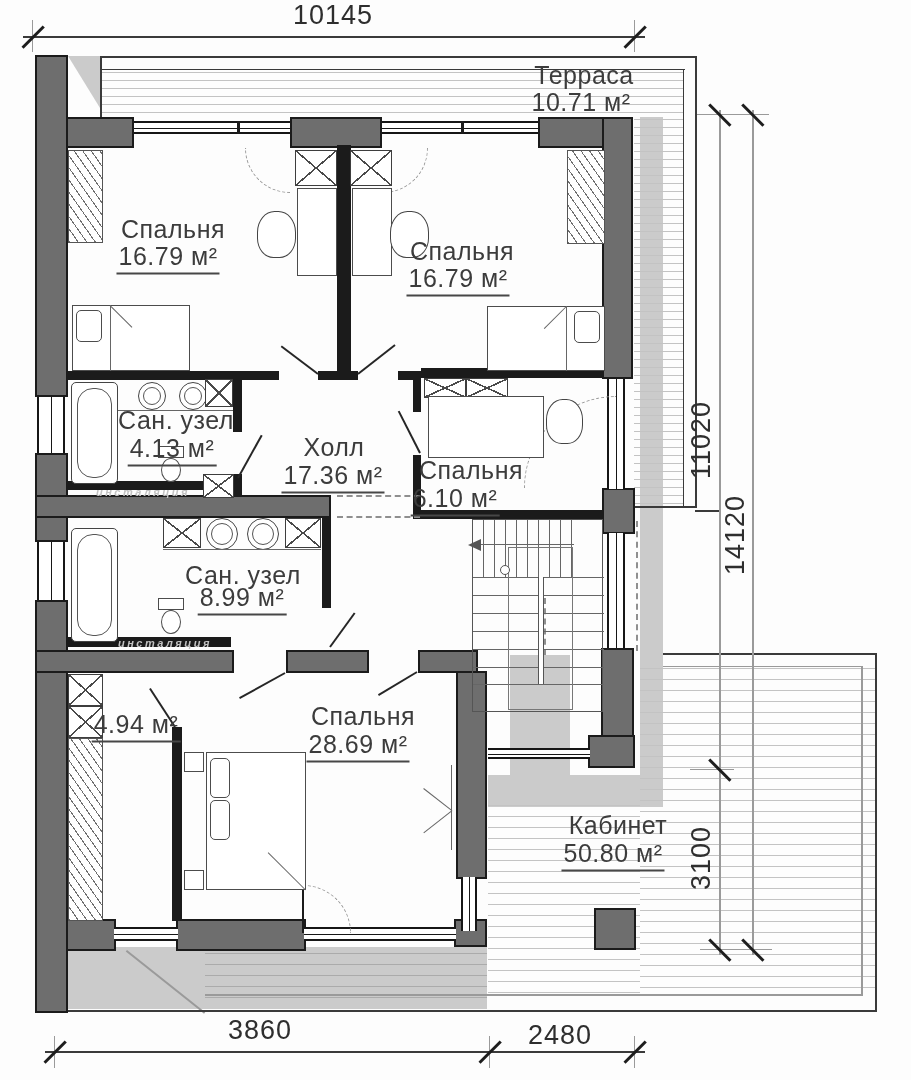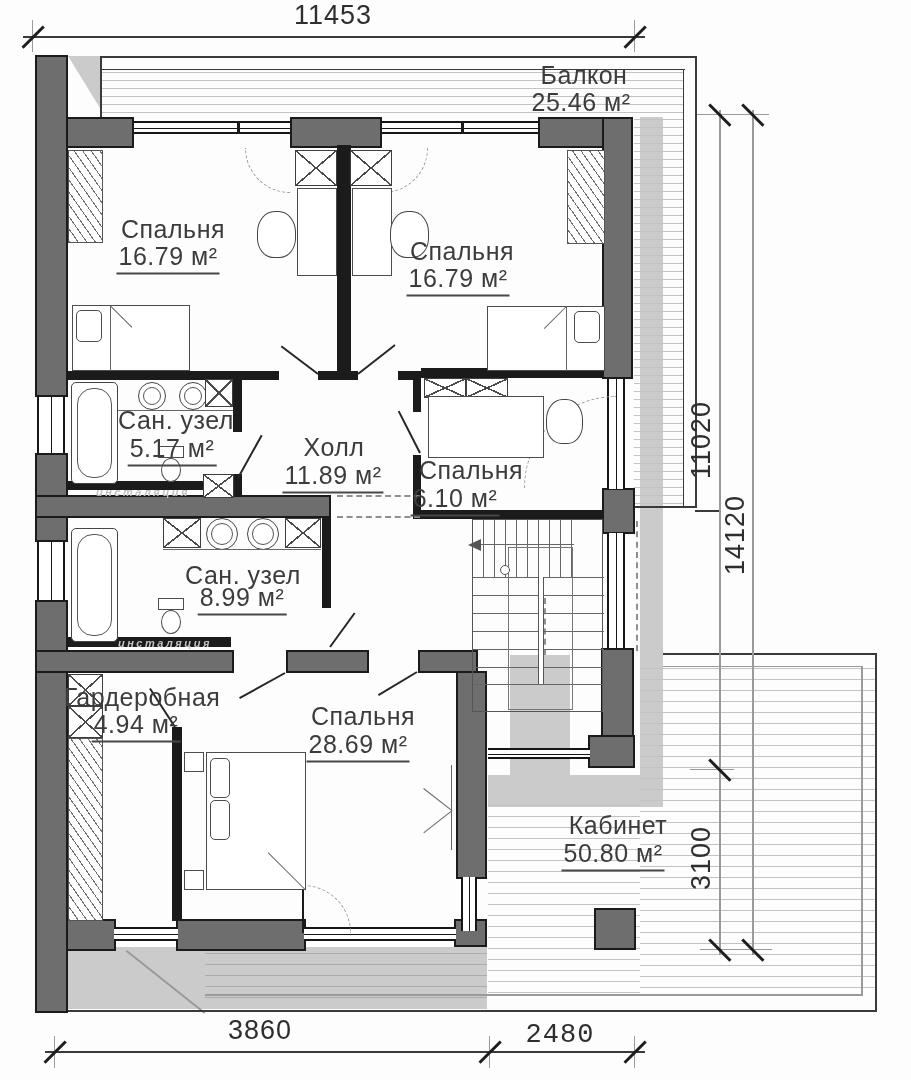--- a/index.html
+++ b/index.html
@@ -228,57 +228,56 @@
   <div class="a furn" style="left:184px;top:752px;width:20px;height:20px;"></div>
   <div class="a furn" style="left:184px;top:870px;width:20px;height:20px;"></div>
   <div class="a furn" style="left:206px;top:752px;width:100px;height:138px;"></div>
   <div class="a pill" style="left:210px;top:758px;width:20px;height:40px;"></div>
   <div class="a pill" style="left:210px;top:800px;width:20px;height:40px;"></div>
   <div class="a thinline" style="left:268px;top:852px;width:53px;height:1.3px;transform-origin:0 50%;transform:rotate(45deg);"></div>
 
   <div class="a ann" style="left:143px;top:492px;">инсталяция</div>
   <div class="a ann" style="left:165px;top:643px;">инсталяция</div>
 
-  <div class="a rlab" style="left:584px;top:75px;">Балкон</div>
-  <div class="a rarea noul" style="left:581px;top:103px;">25.46 м²</div>
+  <div class="a rlab" style="left:584px;top:75px;">Терраса</div>
+  <div class="a rarea noul" style="left:581px;top:103px;">10.71 м²</div>
   <div class="a rlab" style="left:173px;top:229px;">Спальня</div>
   <div class="a rarea" style="left:168px;top:258px;">16.79 м²</div>
   <div class="a rlab" style="left:462px;top:251px;">Спальня</div>
   <div class="a rarea" style="left:458px;top:280px;">16.79 м²</div>
   <div class="a rlab" style="left:176px;top:420px;">Сан. узел</div>
-  <div class="a rarea" style="left:172px;top:450px;">5.17 м²</div>
+  <div class="a rarea" style="left:172px;top:450px;">4.13 м²</div>
   <div class="a rlab" style="left:334px;top:447px;">Холл</div>
-  <div class="a rarea" style="left:333px;top:477px;">11.89 м²</div>
+  <div class="a rarea" style="left:333px;top:477px;">17.36 м²</div>
   <div class="a rlab" style="left:471px;top:470px;">Спальня</div>
   <div class="a rarea" style="left:455px;top:500px;">6.10 м²</div>
   <div class="a rlab" style="left:243px;top:575px;">Сан. узел</div>
   <div class="a rarea" style="left:242px;top:599px;text-align:right;">8.99 м²</div>
-  <div class="a rlab" style="left:142px;top:697px;">Гардеробная</div>
   <div class="a rarea" style="left:136px;top:726px;">4.94 м²</div>
   <div class="a rlab" style="left:363px;top:716px;">Спальня</div>
   <div class="a rarea" style="left:358px;top:746px;">28.69 м²</div>
   <div class="a rlab" style="left:618px;top:825px;">Кабинет</div>
   <div class="a rarea" style="left:613px;top:855px;">50.80 м²</div>
 
   <div class="a ln" style="left:23px;top:36px;width:622px;height:1.5px;"></div>
   <div class="a lng" style="left:32px;top:20px;width:1.2px;height:32px;"></div>
   <div class="a lng" style="left:634px;top:20px;width:1.2px;height:32px;"></div>
   <div class="a tkh" style="left:33px;top:37px;"></div>
   <div class="a tkh" style="left:635px;top:37px;"></div>
-  <div class="a dimt" style="left:333px;top:15px;">11453</div>
+  <div class="a dimt" style="left:333px;top:15px;">10145</div>
 
   <div class="a ln" style="left:45px;top:1051px;width:600px;height:1.5px;"></div>
   <div class="a lng" style="left:54px;top:1036px;width:1.2px;height:32px;"></div>
   <div class="a lng" style="left:489px;top:1036px;width:1.2px;height:32px;"></div>
   <div class="a lng" style="left:634px;top:1036px;width:1.2px;height:32px;"></div>
   <div class="a tkh" style="left:55px;top:1052px;"></div>
   <div class="a tkh" style="left:490px;top:1052px;"></div>
   <div class="a tkh" style="left:635px;top:1052px;"></div>
   <div class="a dimt" style="left:260px;top:1030px;">3860</div>
-  <div class="a dimt" style="left:560px;top:1035px;font-family:Liberation Mono, monospace;">2480</div>
+  <div class="a dimt" style="left:560px;top:1035px;">2480</div>
 
   <div class="a lng" style="left:719px;top:110px;width:1.5px;height:845px;"></div>
   <div class="a lng" style="left:752px;top:110px;width:1.5px;height:845px;"></div>
   <div class="a lng" style="left:697px;top:114px;width:72px;height:1.2px;"></div>
   <div class="a lng" style="left:690px;top:769px;width:44px;height:1.2px;"></div>
   <div class="a lng" style="left:700px;top:949px;width:72px;height:1.2px;"></div>
   <div class="a tkv" style="left:720px;top:115px;"></div>
   <div class="a tkv" style="left:720px;top:770px;"></div>
   <div class="a tkv" style="left:720px;top:950px;"></div>
   <div class="a tkv" style="left:753px;top:115px;"></div>

